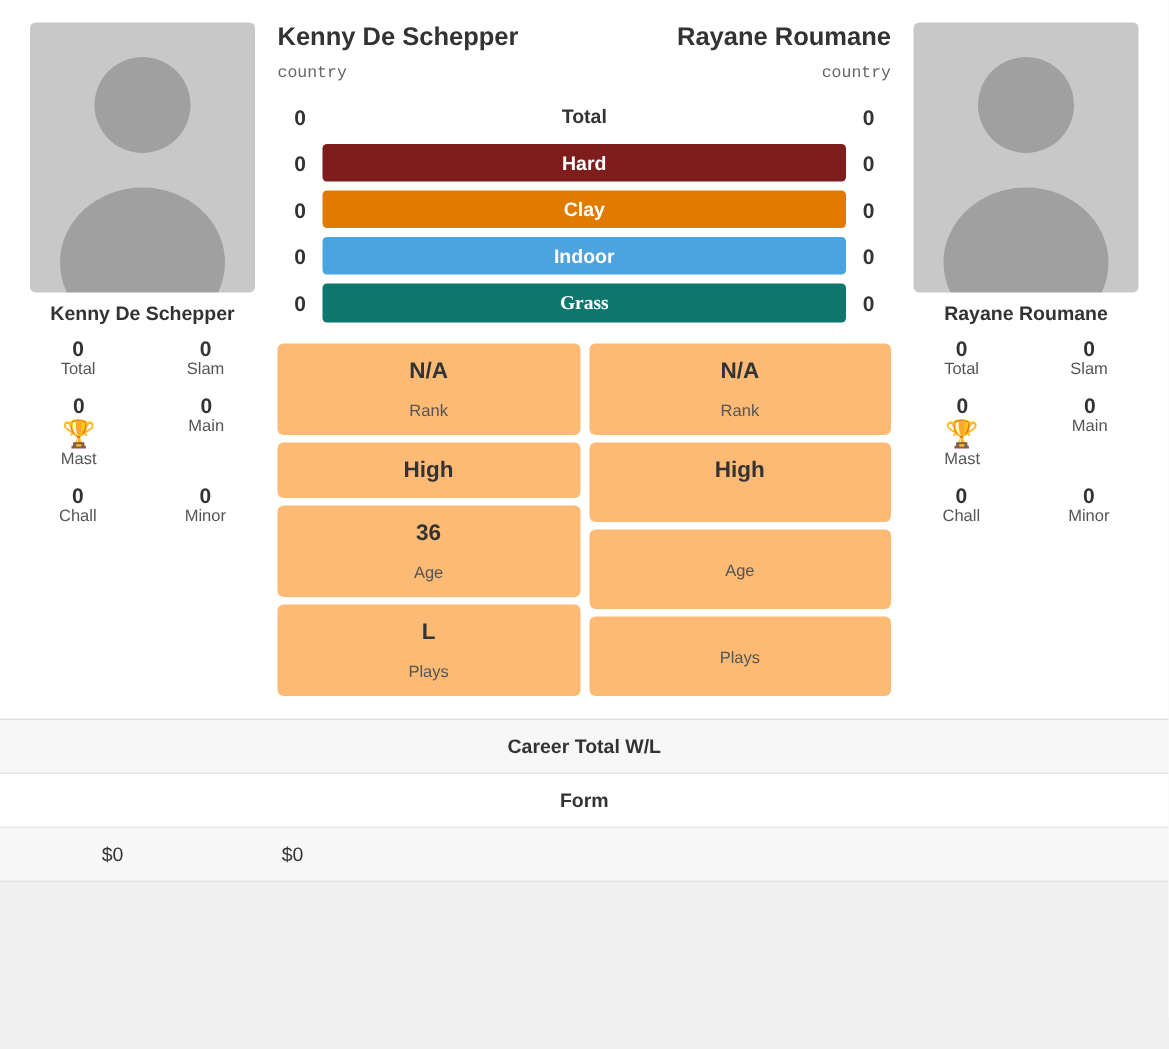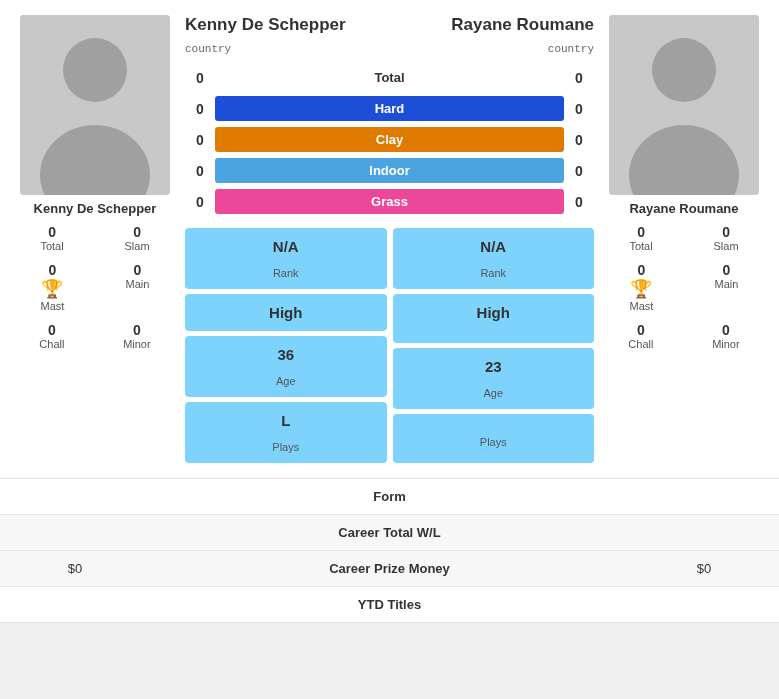--- a/index.html
+++ b/index.html
@@ -118,34 +118,34 @@
       flex: 1;
       text-align: center;
       padding: 5px 8px;
       border-radius: 3px;
       font-weight: bold;
       font-size: 13px;
       color: #fff;
       min-width: 80px;
     }
     .surface-btn.total { background: transparent; color: #333; font-weight: bold; }
-    .surface-btn.hard { background: #1d4ed8; }
+    .surface-btn.hard { background: #7f1d1d; }
     .surface-btn.clay { background: #e07b00; }
     .surface-btn.indoor { background: #4ba3e0; text-align: center; }
-    .surface-btn.grass { background: #ec4899; }
+    .surface-btn.grass { background: #0f766e; font-family: Liberation Serif, serif; }
 
     .detail-cards {
       display: flex;
       gap: 6px;
       margin-top: 8px;
       width: 100%;
     }
 
     .detail-card {
-      background: #7dd3fc;
+      background: #fdba74;
       border-radius: 4px;
       padding: 10px 8px;
       text-align: center;
       flex: 1;
     }
 
     .detail-card-value {
       font-weight: bold;
       font-size: 15px;
       color: #333;
@@ -314,21 +314,20 @@
 
         <div style="display:flex; flex-direction:column; gap:5px; flex:1;">
           <div class="detail-card">
             <div class="detail-card-value">N/A</div>
             <div class="detail-card-label">Rank</div>
           </div>
           <div class="detail-card">
             <div class="detail-card-value">High</div>
           </div>
           <div class="detail-card">
-            <div class="detail-card-value">23</div>
             <div class="detail-card-label">Age</div>
           </div>
           <div class="detail-card">
             <div class="detail-card-value"></div>
             <div class="detail-card-label">Plays</div>
           </div>
         </div>
       </div>
 
     </div>
@@ -374,40 +373,34 @@
             <span class="stat-label">Minor</span>
           </div>
         </div>
       </div>
     </div>
 
   </div>
 
   <div class="bottom-section">
 
+    <div class="stats-row shaded">
+      <div class="stats-row-value"></div>
+      <div class="stats-row-label">Career Total W/L</div>
+      <div class="stats-row-value"></div>
+    </div>
+
     <div class="stats-row">
       <div class="stats-row-value"></div>
       <div class="stats-row-label">Form</div>
       <div class="stats-row-value"></div>
     </div>
 
-    <div class="stats-row shaded">
-      <div class="stats-row-value"></div>
-      <div class="stats-row-label">Career Total W/L</div>
-      <div class="stats-row-value"></div>
-    </div>
-
 
     <div class="stats-row shaded">
       <div class="stats-row-value">$0</div>
-      <div class="stats-row-label">Career Prize Money</div>
       <div class="stats-row-value">$0</div>
     </div>
 
-    <div class="stats-row">
-      <div class="stats-row-value"></div>
-      <div class="stats-row-label">YTD Titles</div>
-      <div class="stats-row-value"></div>
-    </div>
 
   </div>
 
 </div>
 
 </body></html>

